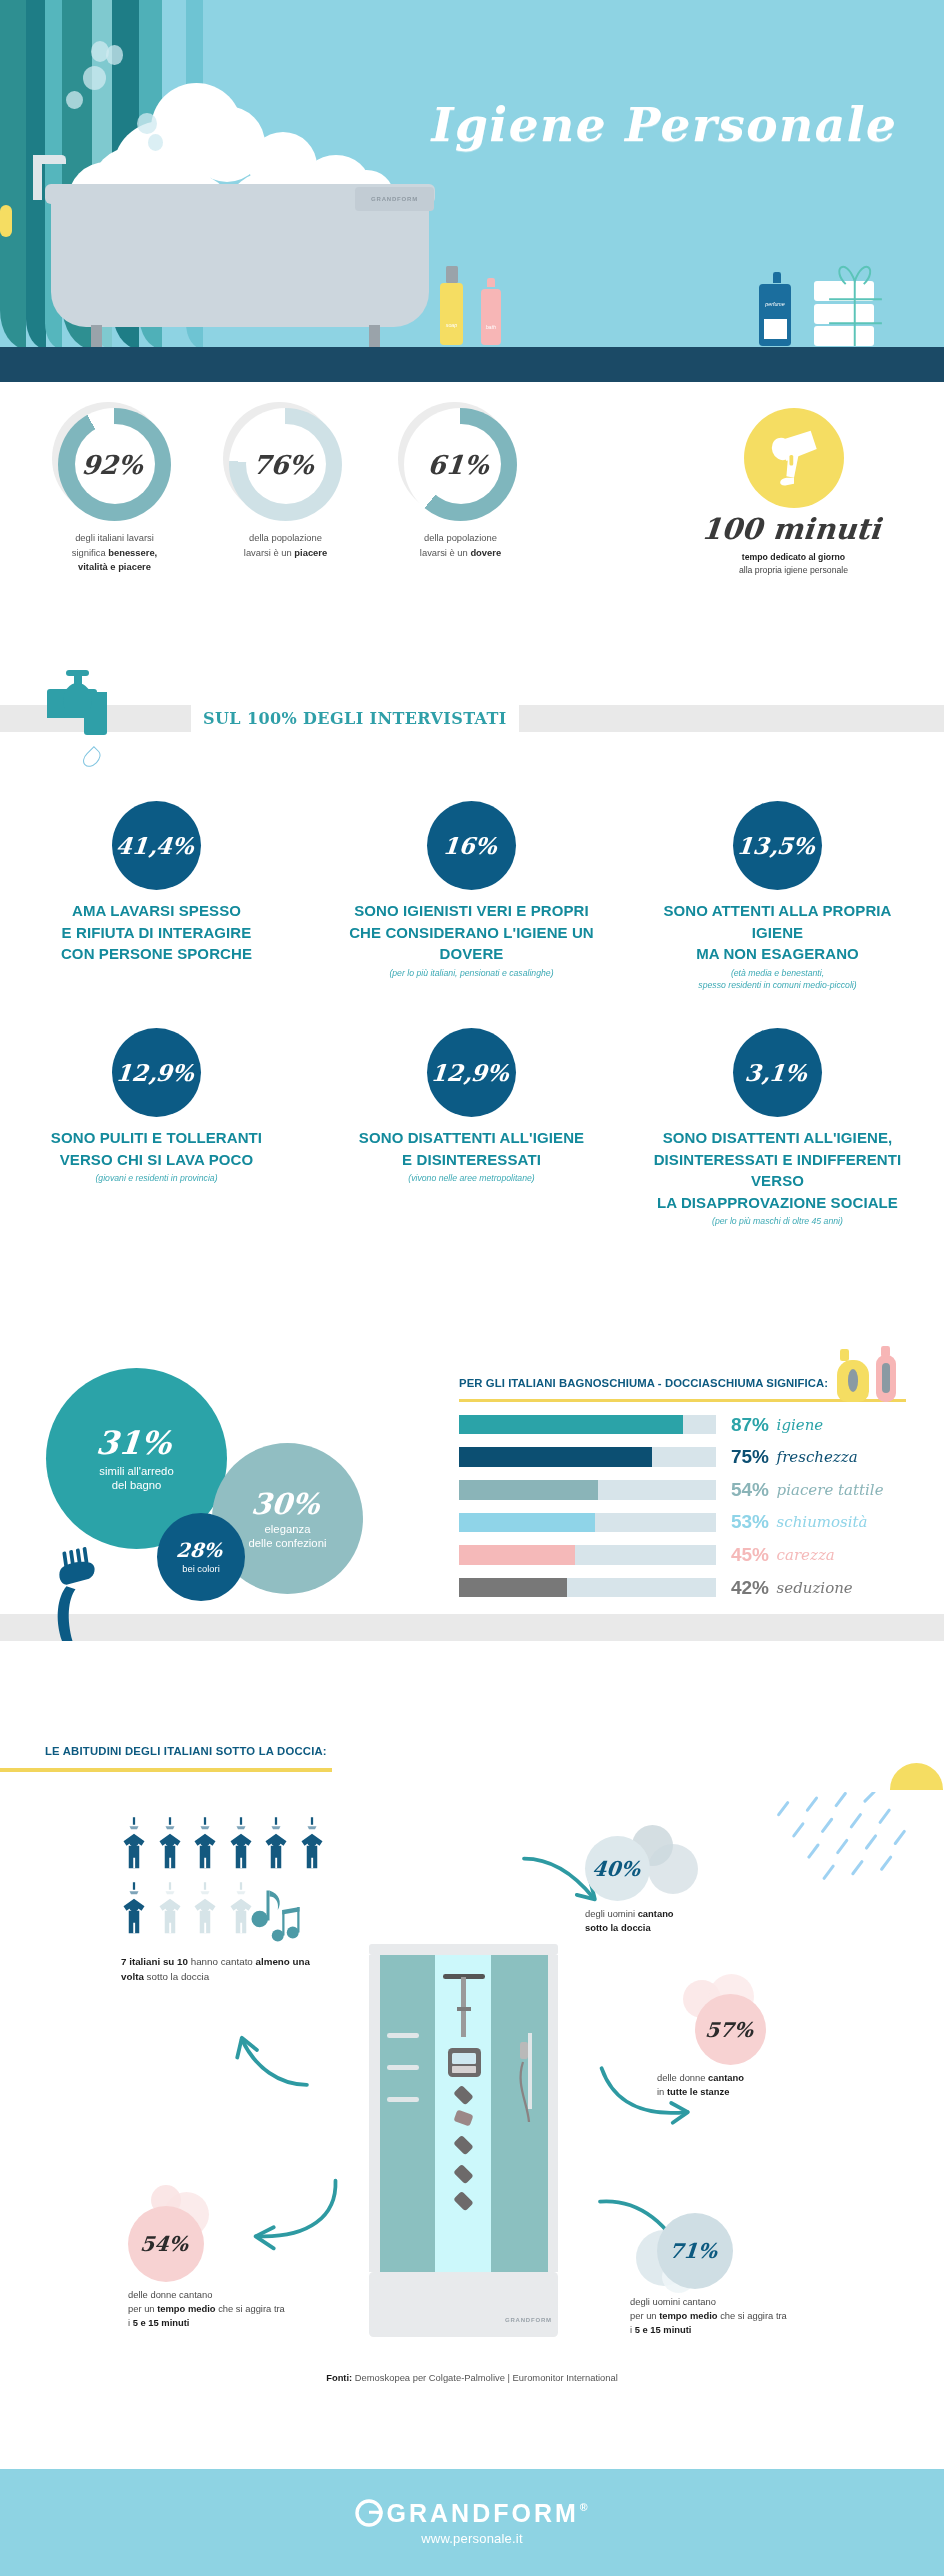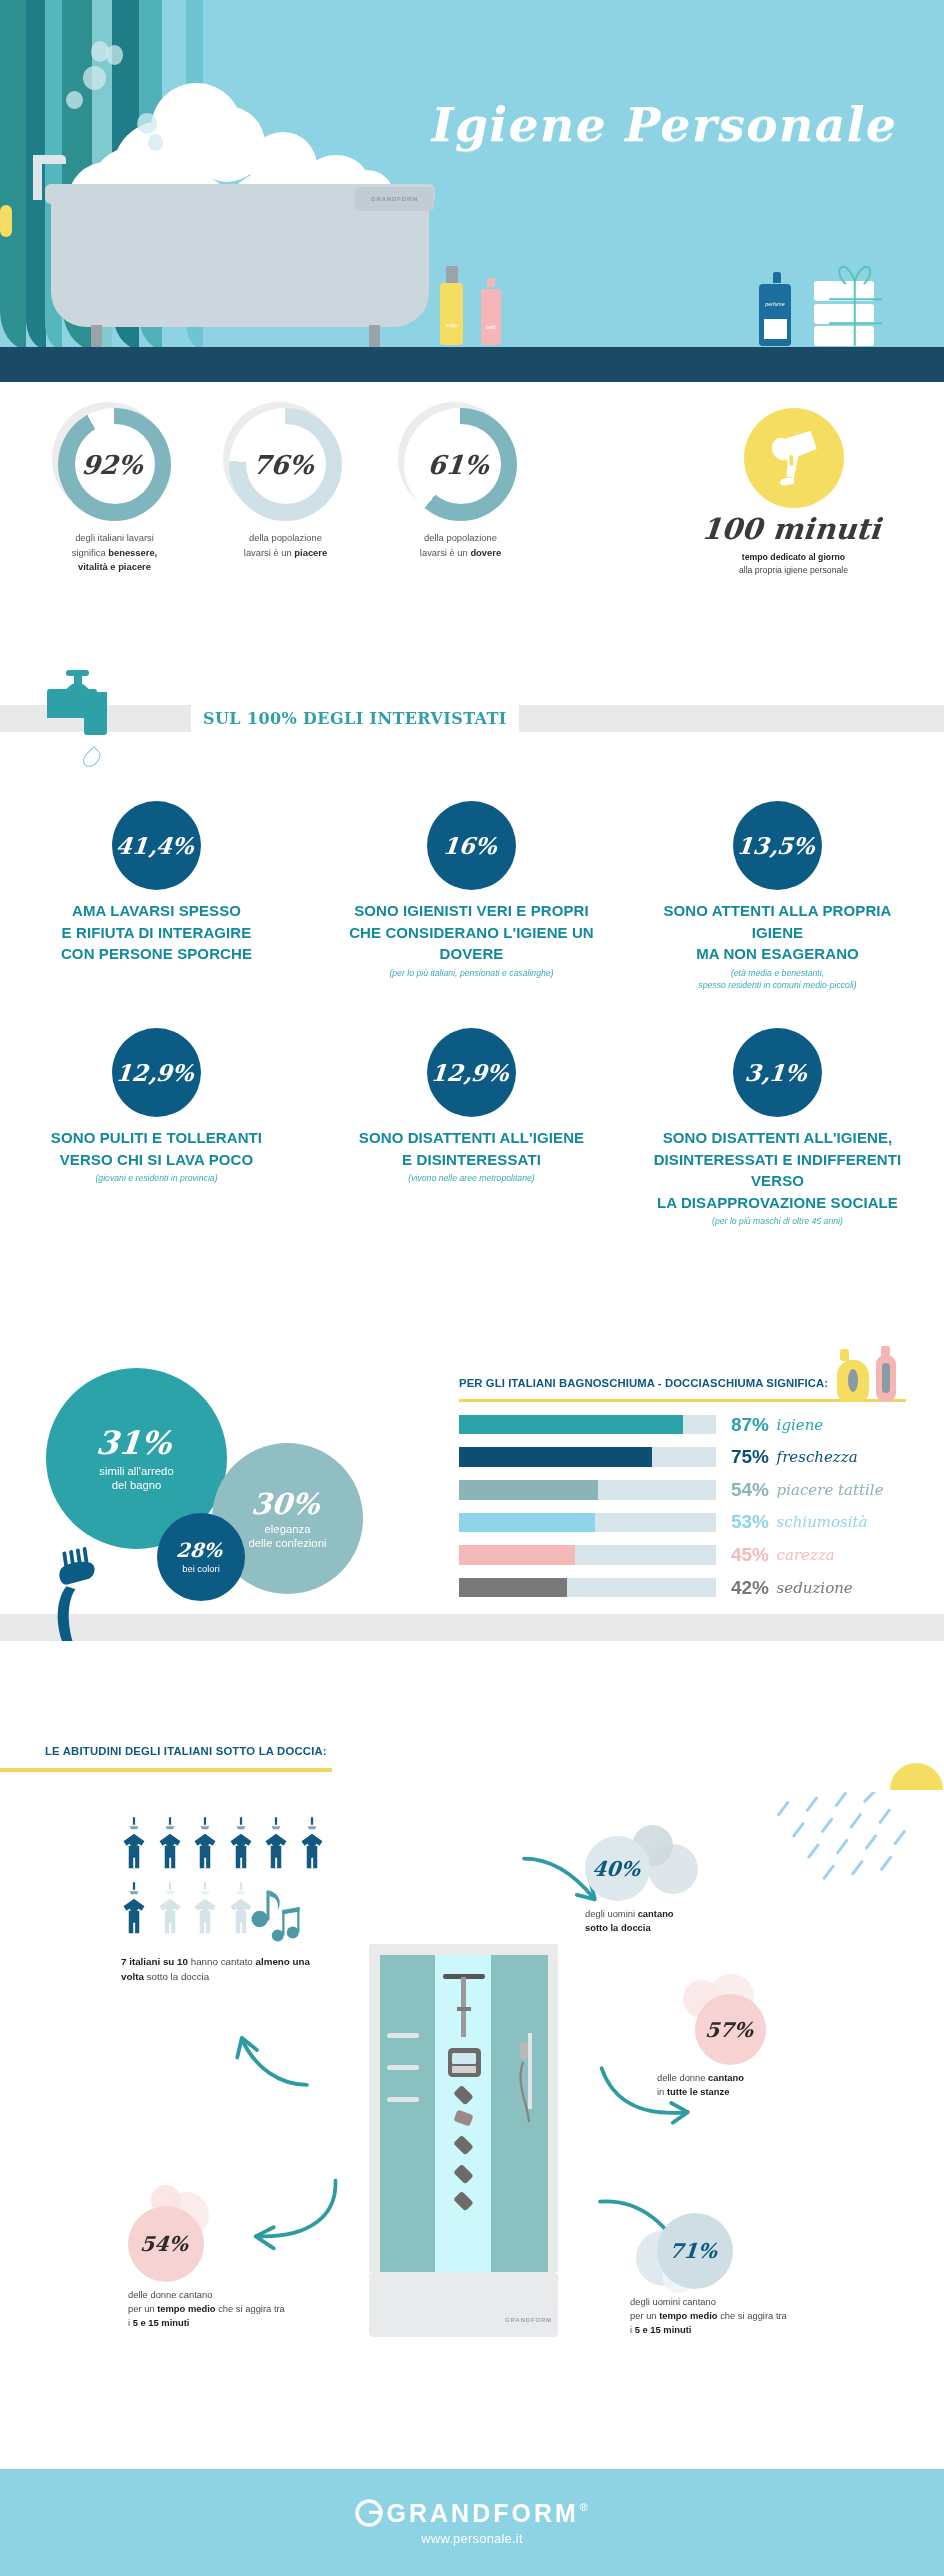--- a/index.html
+++ b/index.html
@@ -646,20 +646,23 @@
 
   <div class="stat" style="left:128px;top:2206px;">
     <div style="position:absolute;left:36px;top:-13.6px;width:45px;height:45px;border-radius:50%;background:#fbe9e9;opacity:.9;"></div>
     <div style="position:absolute;left:23px;top:-21px;width:30px;height:30px;border-radius:50%;background:#fae3e3;opacity:.9;"></div>
     <div class="blob" style="width:76px;height:76px;background:#f7d2d2;">
         <span style="color:#2b2b2b;">54%</span>
       </div>
     <div class="cap" style="width:227px;">delle donne cantano<br>per un <b>tempo medio</b> che si aggira tra<br>i <b>5 e 15 minuti</b></div>
   </div>
 
+  <div class="fonti">
+    <b>Fonti:</b><span> Demoskopea per Colgate-Palmolive | Euromonitor International</span>
+  </div>
 
   <div class="footer">
     <div class="footer-logo">
       <svg width="30" height="30" viewBox="0 0 40 40" style="margin-right:3px;margin-top:-1.5px;">
         <circle cx="20" cy="20" r="16" stroke="#fff" stroke-width="4.5" fill="none"></circle>
         <rect x="20" y="17" width="18" height="4.5" fill="#fff"></rect>
         <rect x="14" y="21" width="16" height="4" fill="#8ed3e3"></rect>
       </svg>
       <span>GRANDFORM</span>
       <span style="font-size:10.6px;margin-left:0.8px;margin-top:1.5px;">®</span>

